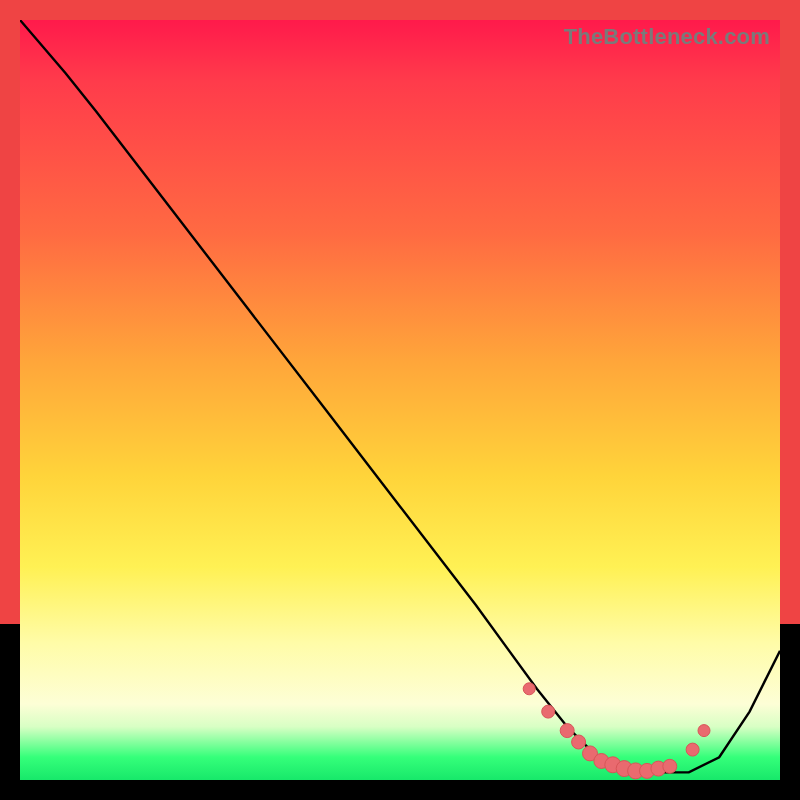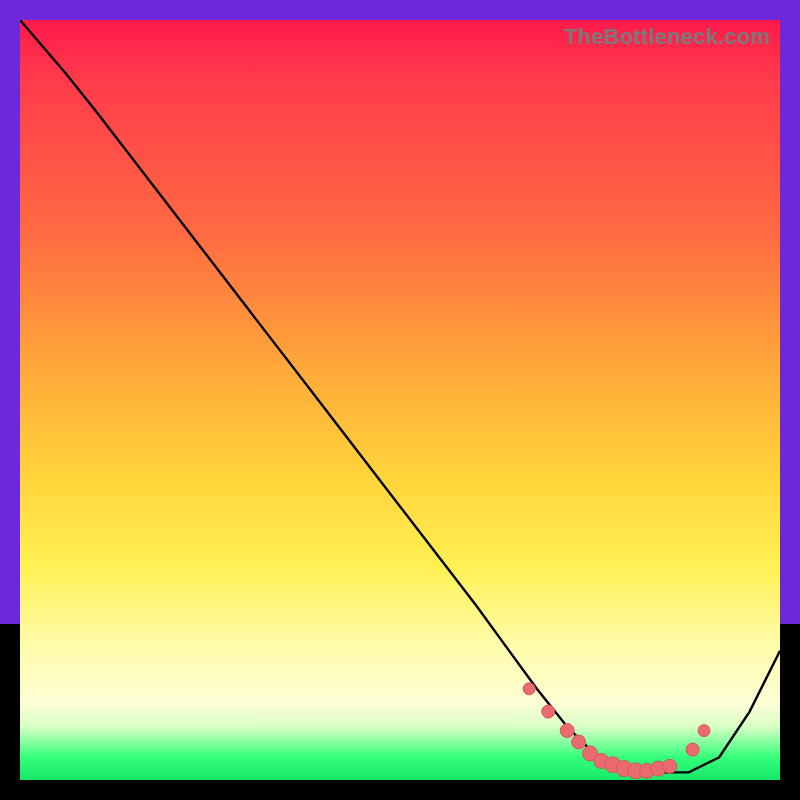--- a/index.html
+++ b/index.html
@@ -8,21 +8,21 @@
     width: 800px;
     height: 800px;
     background: #000;
     overflow: hidden;
     font-family: Arial, Helvetica, sans-serif;
   }
   .frame {
     position: relative;
     width: 800px;
     height: 624px;
-    background: #6d28d9;
+    background: #ef4444;
   }
   .plot {
     position: absolute;
     left: 20px;
     top: 20px;
     width: 760px;
     height: 760px;
     
     background: linear-gradient(
       to bottom,

